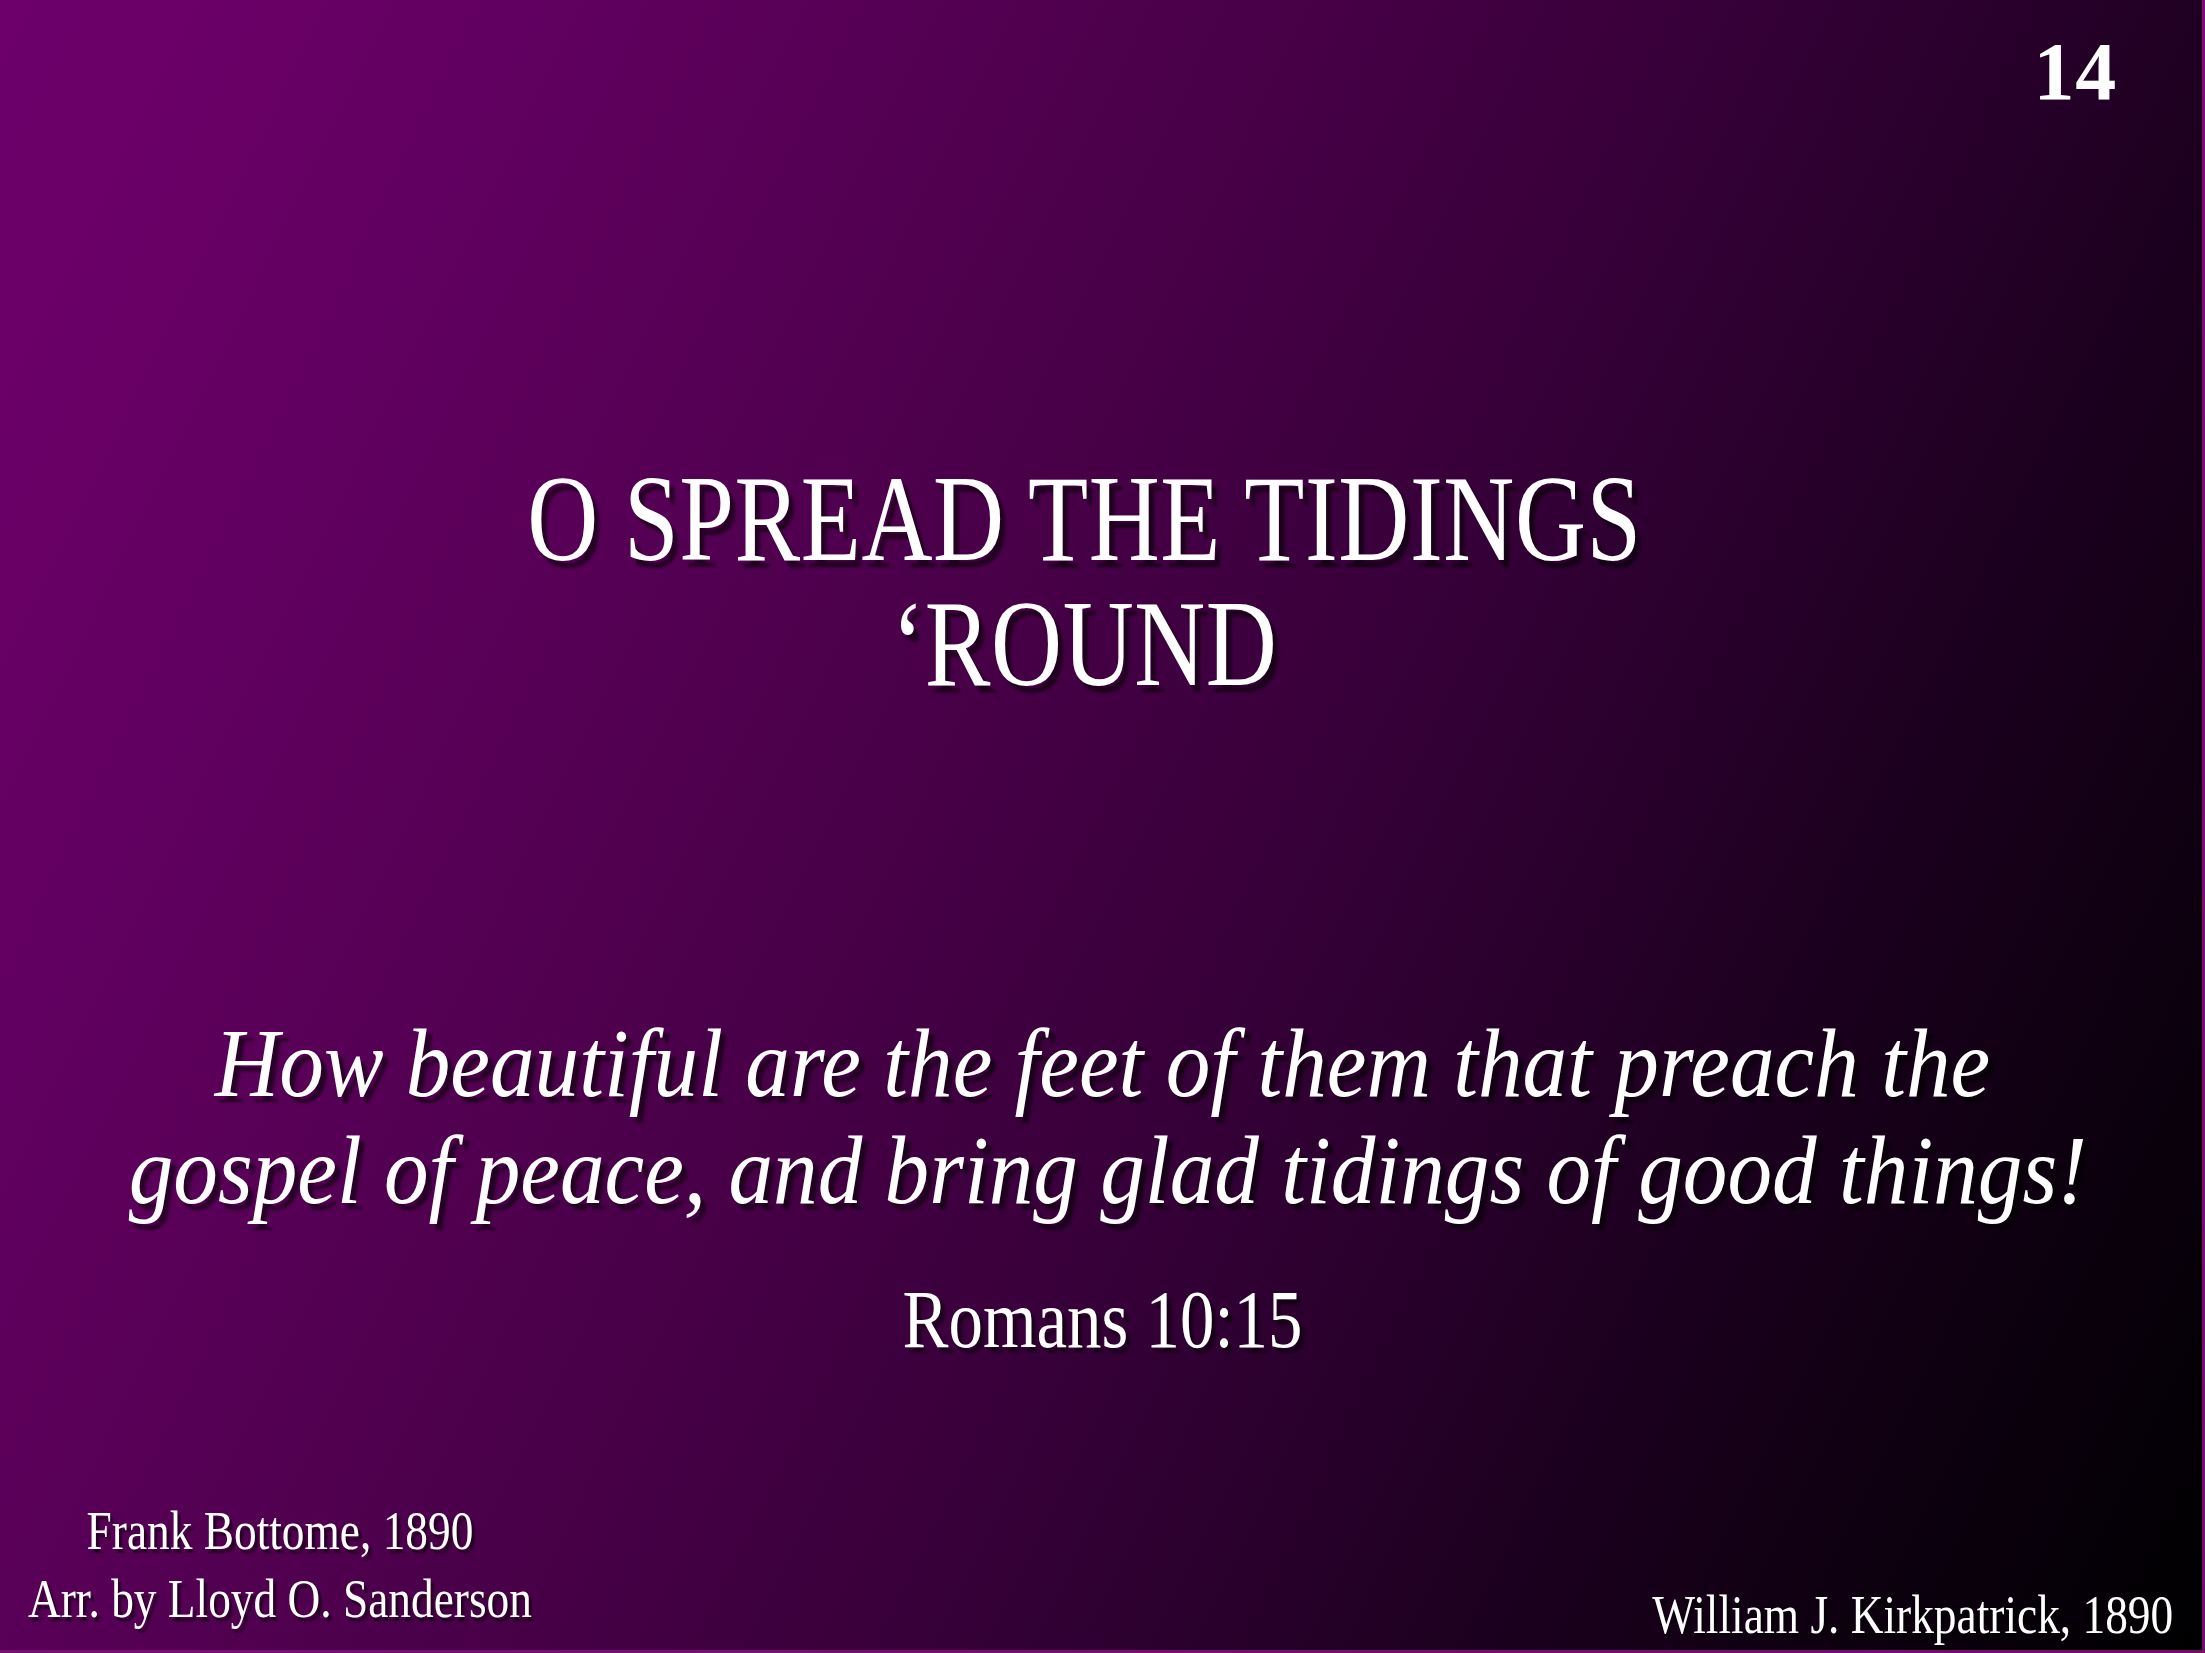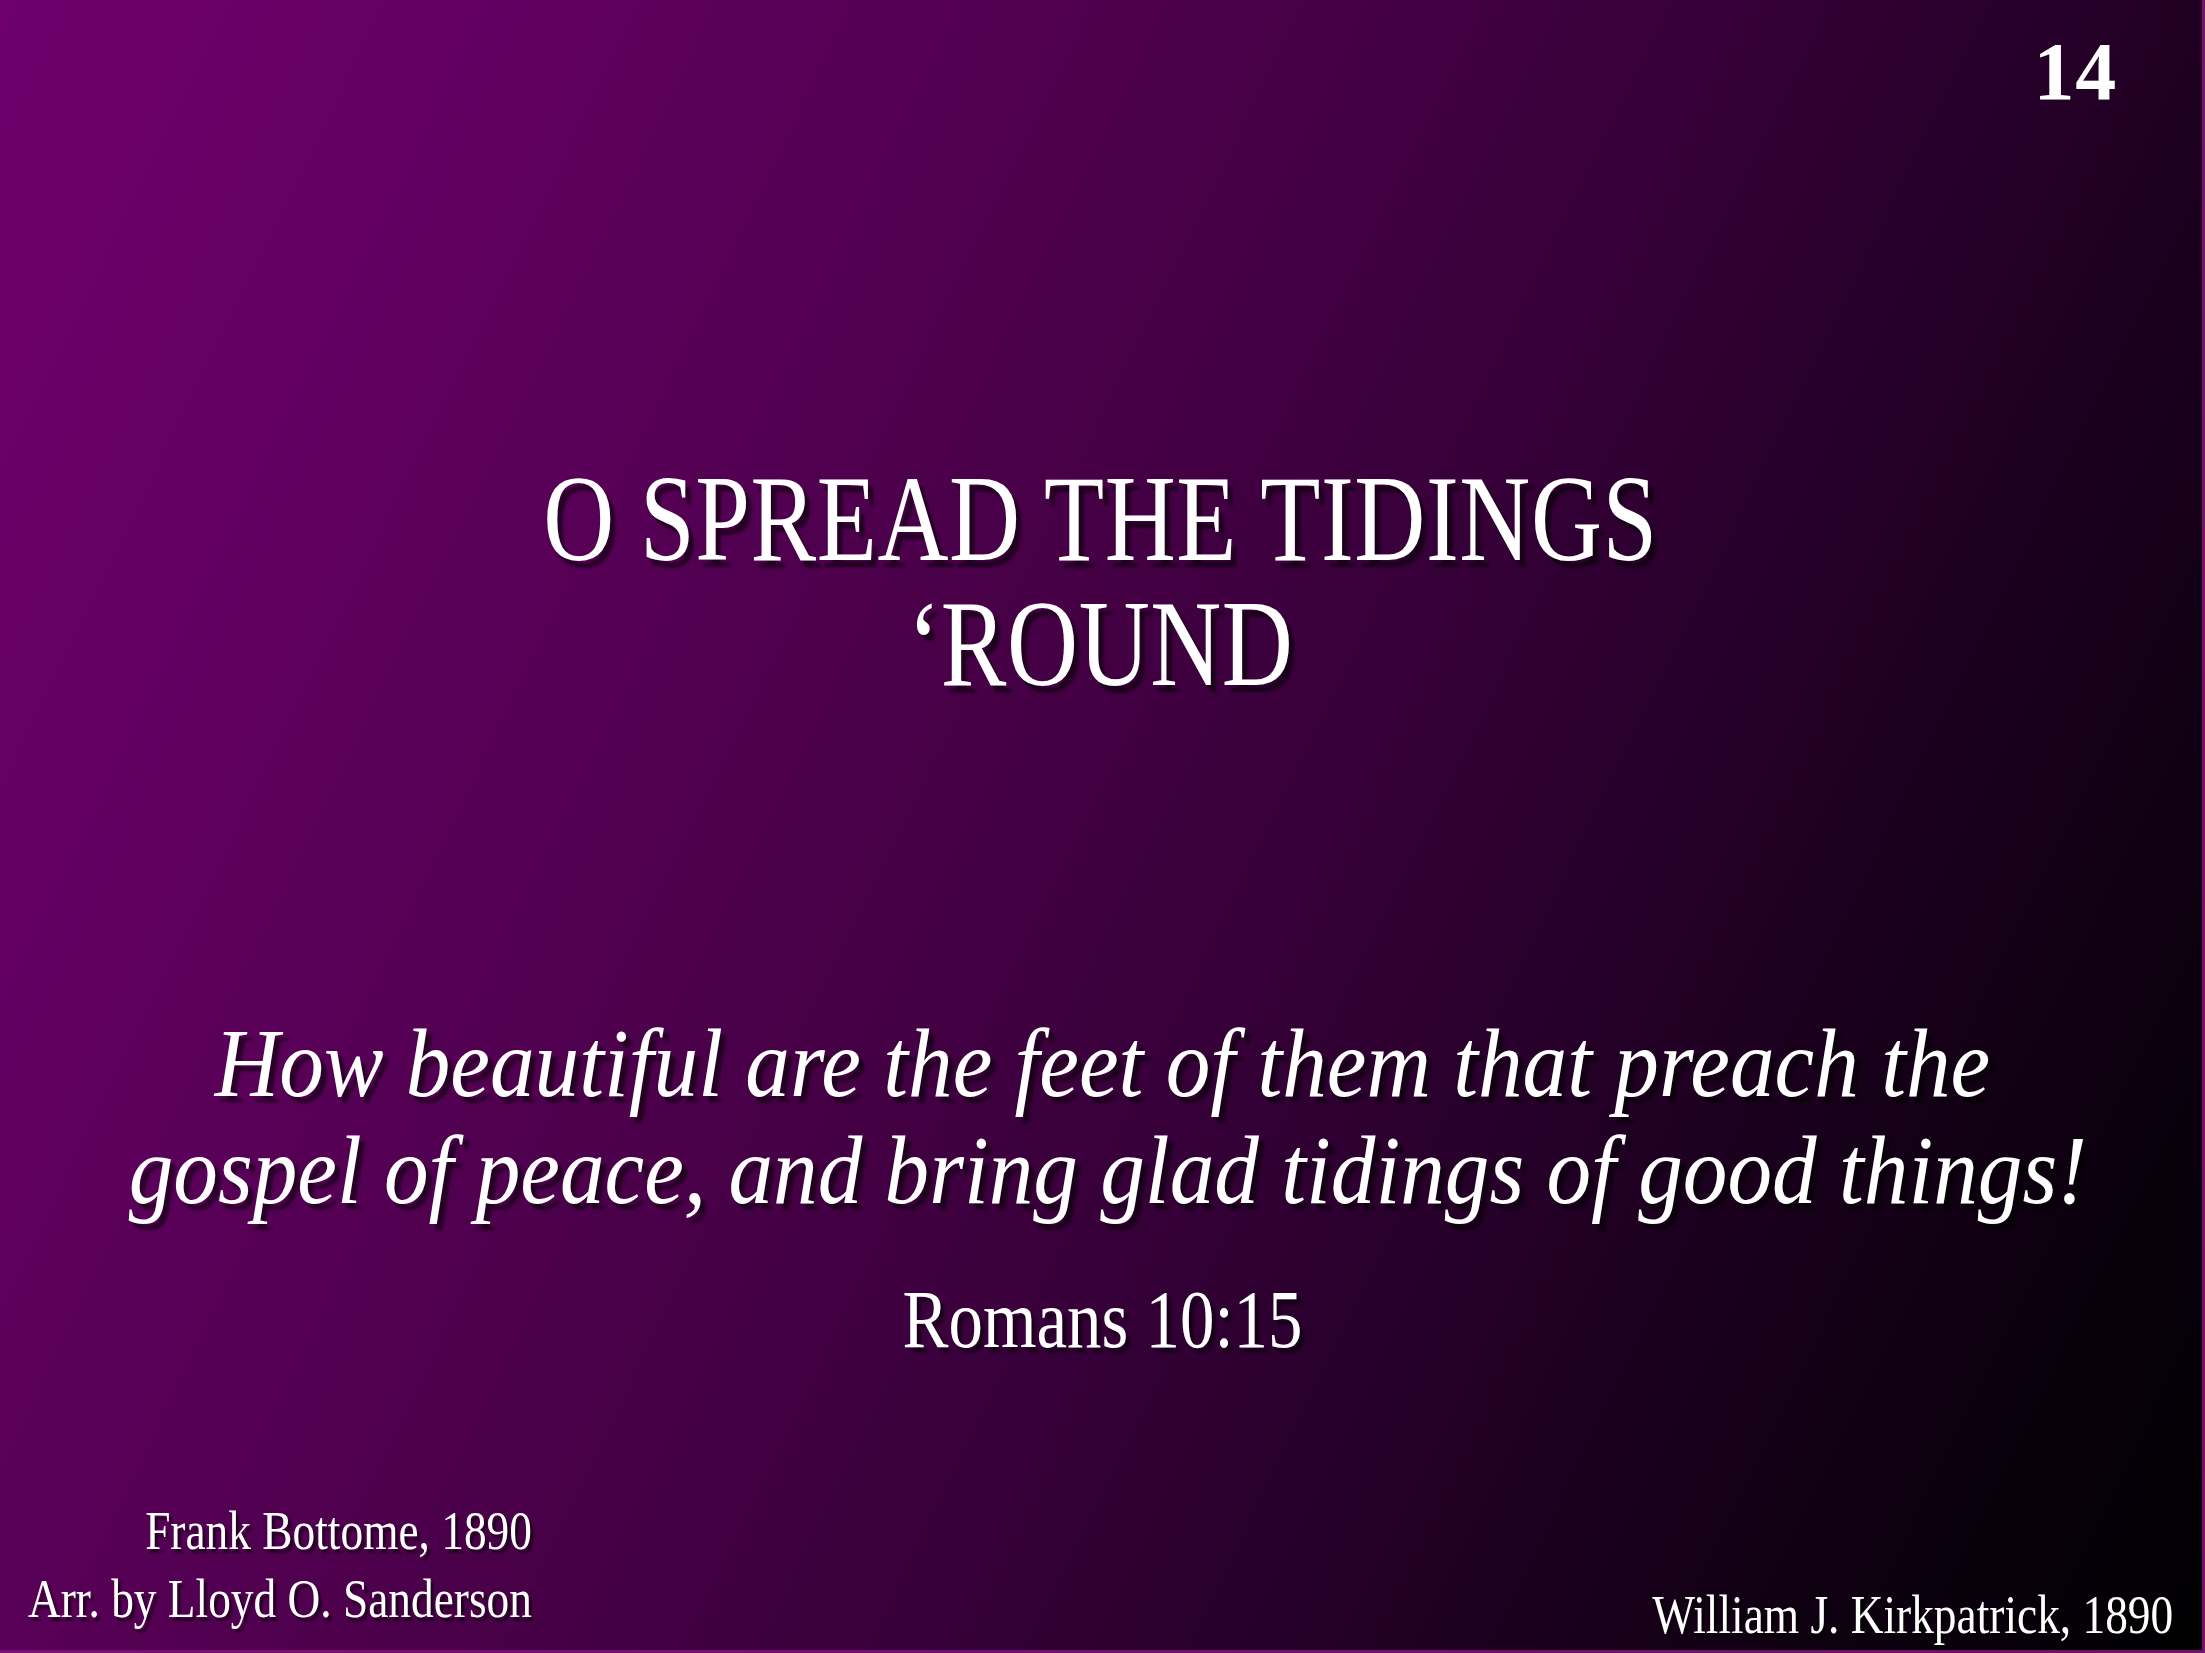--- a/index.html
+++ b/index.html
@@ -56,21 +56,21 @@
     right: 88px;
     font-size: 82px;
     font-weight: bold;
     color: #ffffff;
     line-height: 1;
     letter-spacing: 0.7px;
   }
   
   #title-block {
     position: absolute;
-    left: 108px;
+    left: 92px;
     top: 456px;
     width: 1985px;
     text-align: center;
   }
   .title-line {
     color: #ffffff;
     font-size: 123px;
     line-height: 1.02;
     letter-spacing: 0.7px;
     transform: scaleX(0.80);
@@ -107,21 +107,21 @@
     line-height: 1.1;
     transform: scaleX(0.84);
     transform-origin: center center;
     text-shadow: 5.1px 5.1px 2.9px rgba(0,0,0,0.55);
   }
   
   #credits-left {
     position: absolute;
     left: 28px;
     bottom: 20.6px;
-    text-align: right;
+    text-align: center;
   }
   .credit-line {
     color: #ffffff;
     font-size: 54px;
     line-height: 1.26;
     white-space: nowrap;
     transform: scaleX(0.84);
     transform-origin: left center;
     text-shadow: 3.7px 3.7px 2.2px rgba(0,0,0,0.55);
   }

